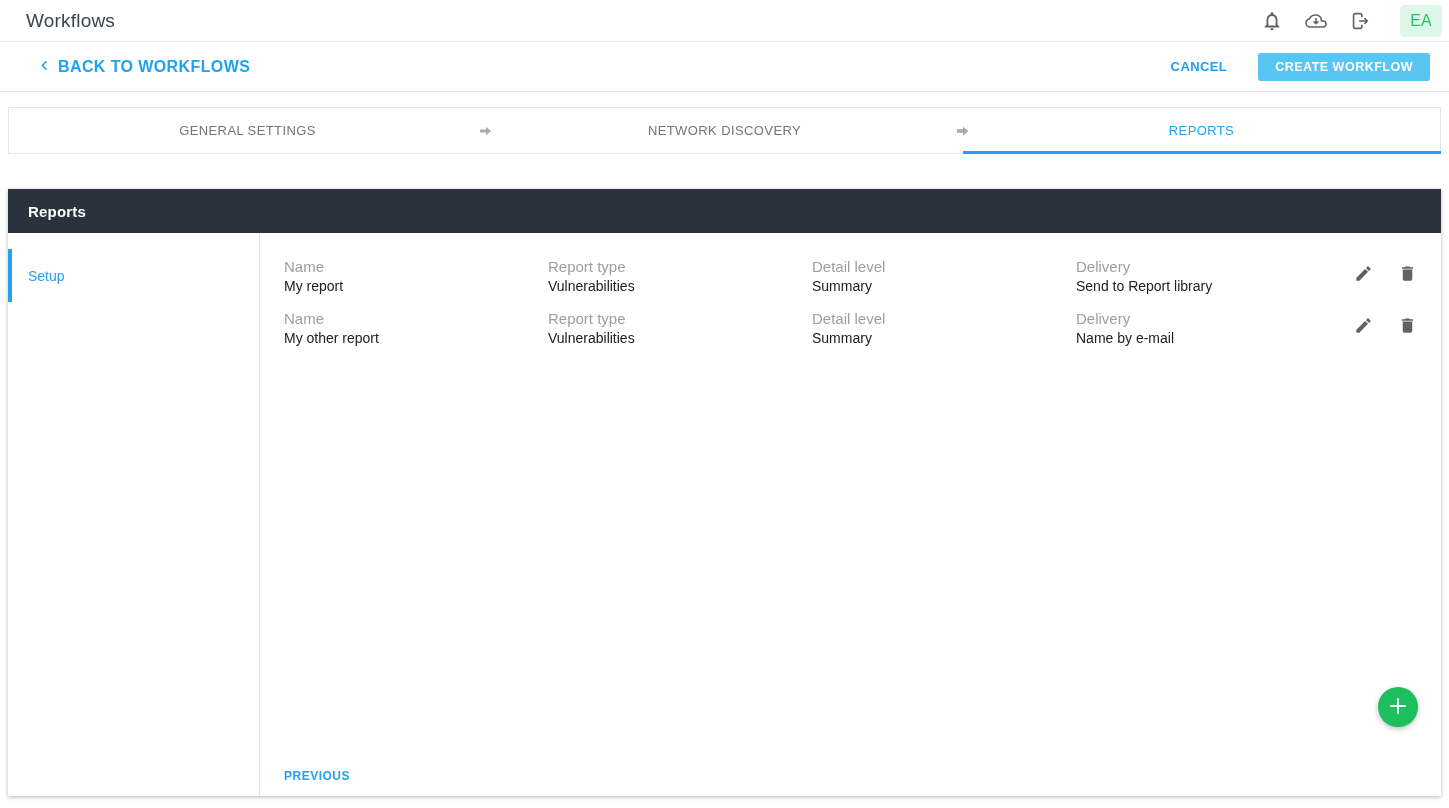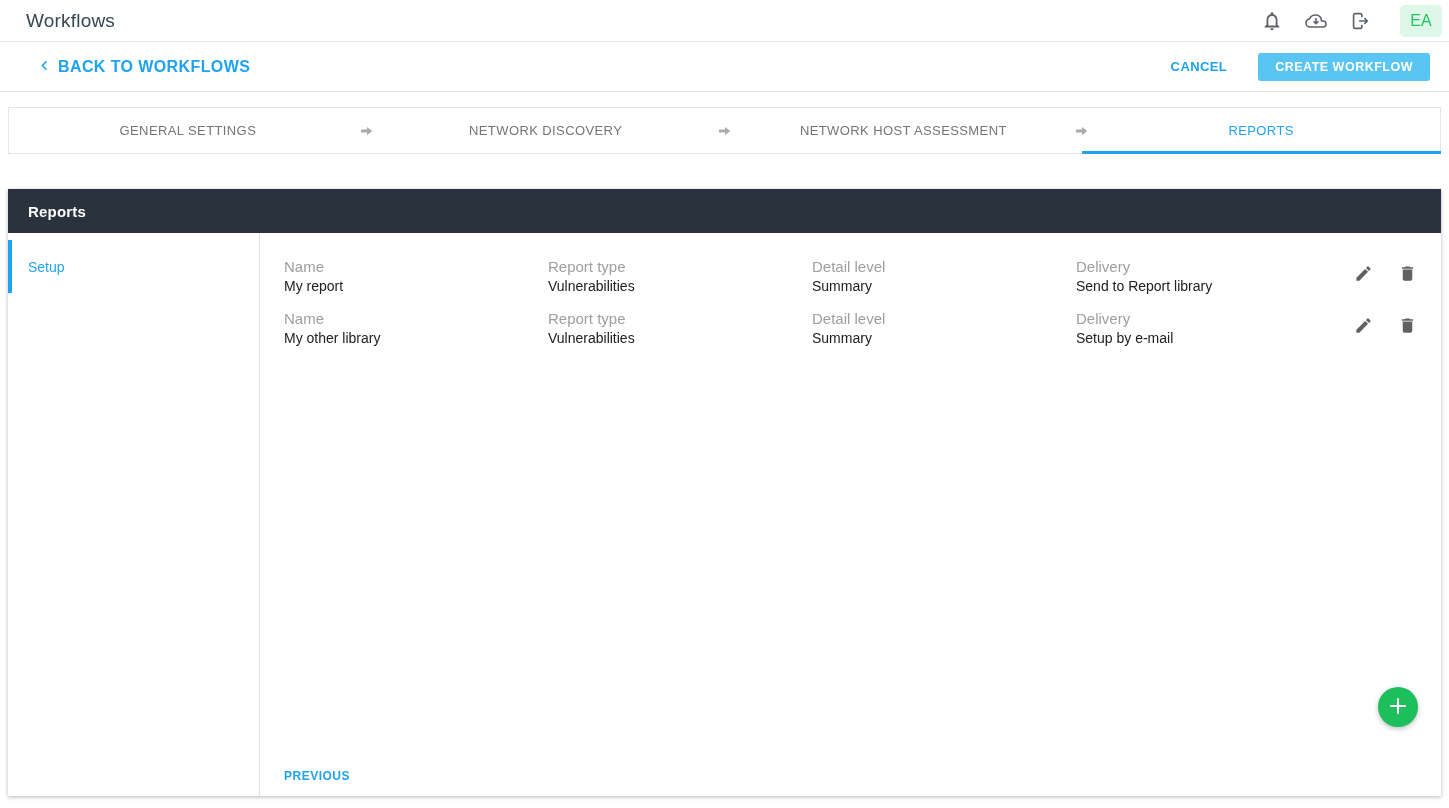--- a/index.html
+++ b/index.html
@@ -47,21 +47,21 @@
   .step.active{color:var(--accent);}
   .step.active::after{content:"";position:absolute;left:0;right:-1px;bottom:-1px;height:3px;background:var(--accent);}
   .step-sep{width:0;position:relative;}
   .step-sep svg{position:absolute;left:-9px;top:50%;margin-top:-9px;}
   
   .panel{margin:35px 8px 0;height:607px;background:#fff;box-shadow:0 1px 4px rgba(0,0,0,.28);
     display:flex;flex-direction:column;position:relative;}
   .panel-header{height:44px;background:var(--dark);color:#fff;display:flex;align-items:center;
     padding-left:20px;font-size:15px;font-weight:bold;letter-spacing:.2px;flex:none;}
   .panel-body{flex:1;display:flex;min-height:0;}
-  .sidebar{width:252px;flex:none;border-right:1px solid #E0E0E0;padding-top:7px;}
+  .sidebar{width:252px;flex:none;border-right:1px solid #E0E0E0;padding-top:16px;}
   .sidebar-item{height:53px;display:flex;align-items:center;padding-left:16px;border-left:4px solid transparent;
     font-size:14px;color:#424242;cursor:pointer;width:100%;background:none;border-top:none;border-right:none;border-bottom:none;font-family:inherit;}
   .sidebar-item.active{border-left:4px solid var(--accent);color:var(--accent);}
   .content{flex:1;display:flex;flex-direction:column;padding:25px 24px 13px;min-width:0;}
   .report-row{display:flex;align-items:flex-start;margin-bottom:16px;}
   .field{width:264px;flex:none;padding-right:10px;}
   .field-label{font-size:15px;color:var(--label);margin-bottom:3px;}
   .field-value{font-size:14px;color:var(--value);}
   .row-actions{margin-left:auto;display:flex;align-items:center;gap:25px;padding-top:6px;}
   .action-btn{background:none;border:none;cursor:pointer;padding:0;display:flex;}
@@ -124,21 +124,20 @@
     <span><svg width="18" height="18" viewBox="0 0 24 24" fill="#ABABAB">
           <path d="M4 10h8V6.5L19 12l-7 5.5V14H4z"></path>
         </svg></span>
   </div>
   <button class="step">NETWORK DISCOVERY</button>
   <div class="step-sep">
     <span><svg width="18" height="18" viewBox="0 0 24 24" fill="#ABABAB">
           <path d="M4 10h8V6.5L19 12l-7 5.5V14H4z"></path>
         </svg></span>
   </div>
-  <button class="step">NETWORK HOST ASSESSMENT</button>
   <div class="step-sep">
     <span><svg width="18" height="18" viewBox="0 0 24 24" fill="#ABABAB">
           <path d="M4 10h8V6.5L19 12l-7 5.5V14H4z"></path>
         </svg></span>
   </div>
   <button class="step active">REPORTS</button>
 </nav>
 
 <section class="panel">
   <div class="panel-header">
@@ -179,33 +178,33 @@
             <span><svg width="19" height="19" viewBox="0 0 24 24" fill="#616161">
                   <path d="M6 19c0 1.1.9 2 2 2h8c1.1 0 2-.9 2-2V7H6v12zM19 4h-3.5l-1-1h-5l-1 1H5v2h14V4z"></path>
                 </svg></span>
           </button>
         </div>
       </div>
 
       <div class="report-row">
         <div class="field">
           <div class="field-label">Name</div>
-          <div class="field-value">My other library</div>
+          <div class="field-value">My other report</div>
         </div>
         <div class="field">
           <div class="field-label">Report type</div>
           <div class="field-value">Vulnerabilities</div>
         </div>
         <div class="field">
           <div class="field-label">Detail level</div>
           <div class="field-value">Summary</div>
         </div>
         <div class="field">
           <div class="field-label">Delivery</div>
-          <div class="field-value">Setup by e-mail</div>
+          <div class="field-value">Name by e-mail</div>
         </div>
         <div class="row-actions">
           <button class="action-btn">
             <span><svg width="19" height="19" viewBox="0 0 24 24" fill="#616161">
                   <path d="M3 17.25V21h3.75L17.81 9.94l-3.75-3.75L3 17.25zM20.71 7.04a.996.996 0 0 0 0-1.41l-2.34-2.34a.996.996 0 0 0-1.41 0l-1.83 1.83 3.75 3.75 1.83-1.83z"></path>
                 </svg></span>
           </button>
           <button class="action-btn">
             <span><svg width="19" height="19" viewBox="0 0 24 24" fill="#616161">
                   <path d="M6 19c0 1.1.9 2 2 2h8c1.1 0 2-.9 2-2V7H6v12zM19 4h-3.5l-1-1h-5l-1 1H5v2h14V4z"></path>

